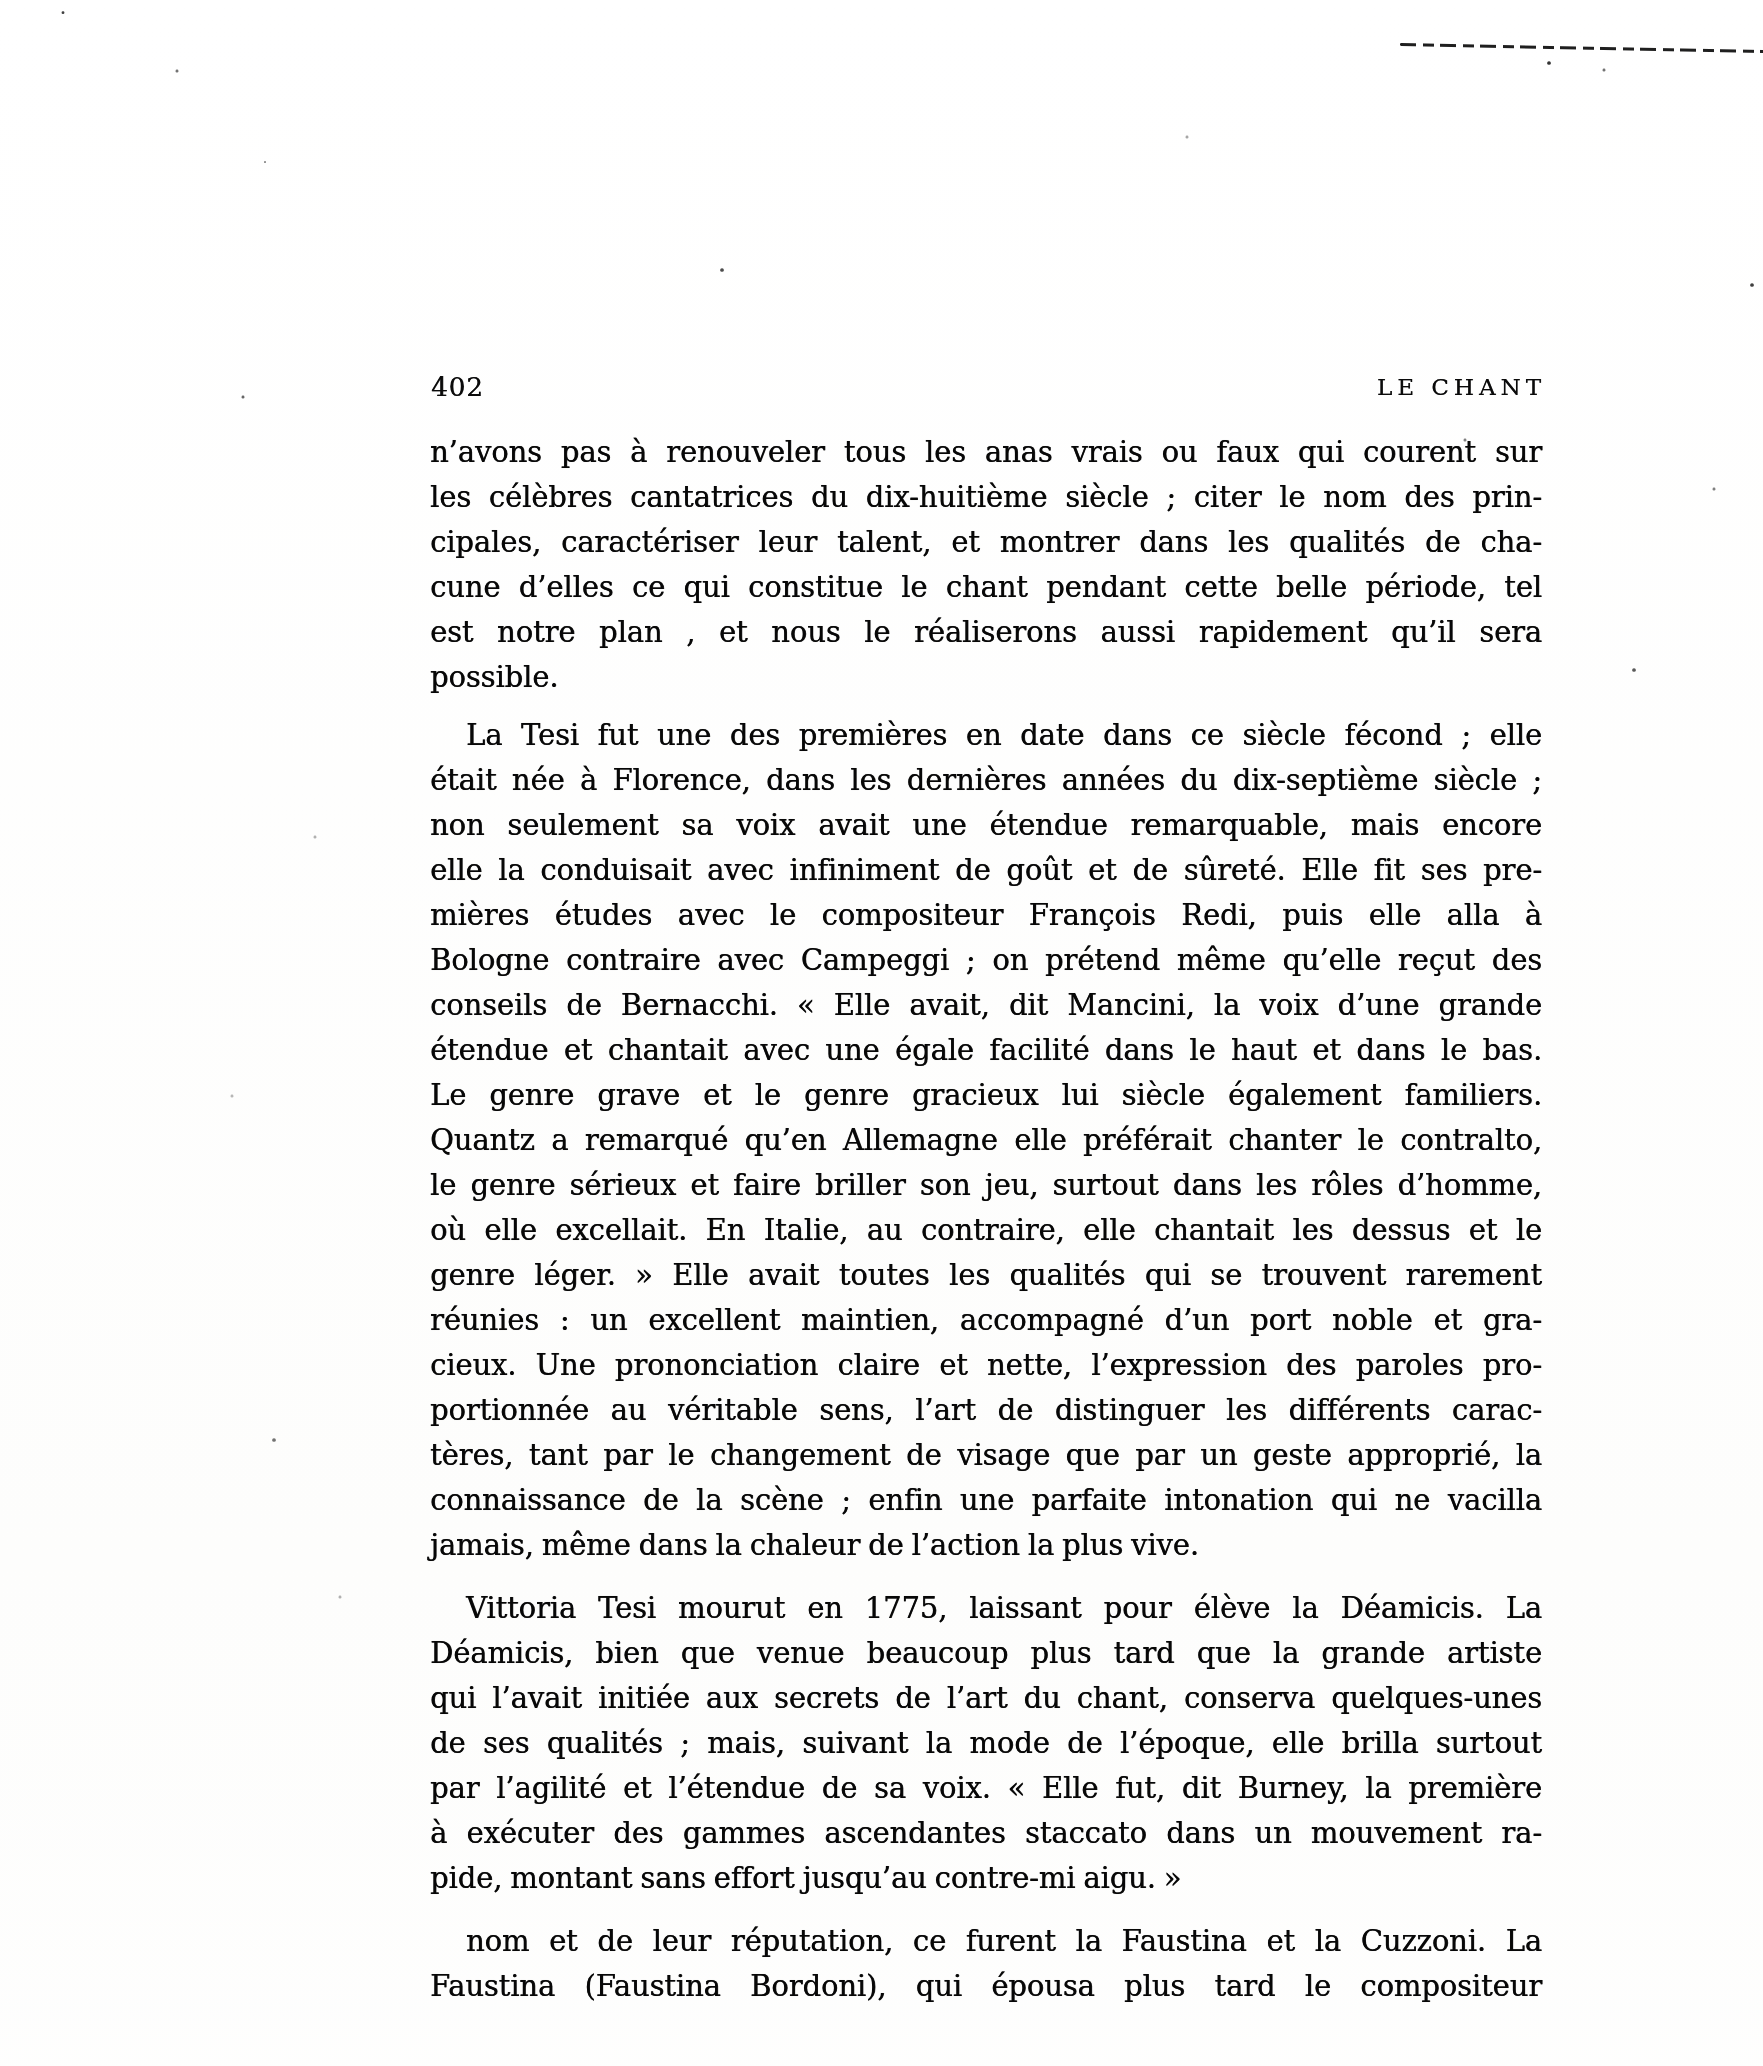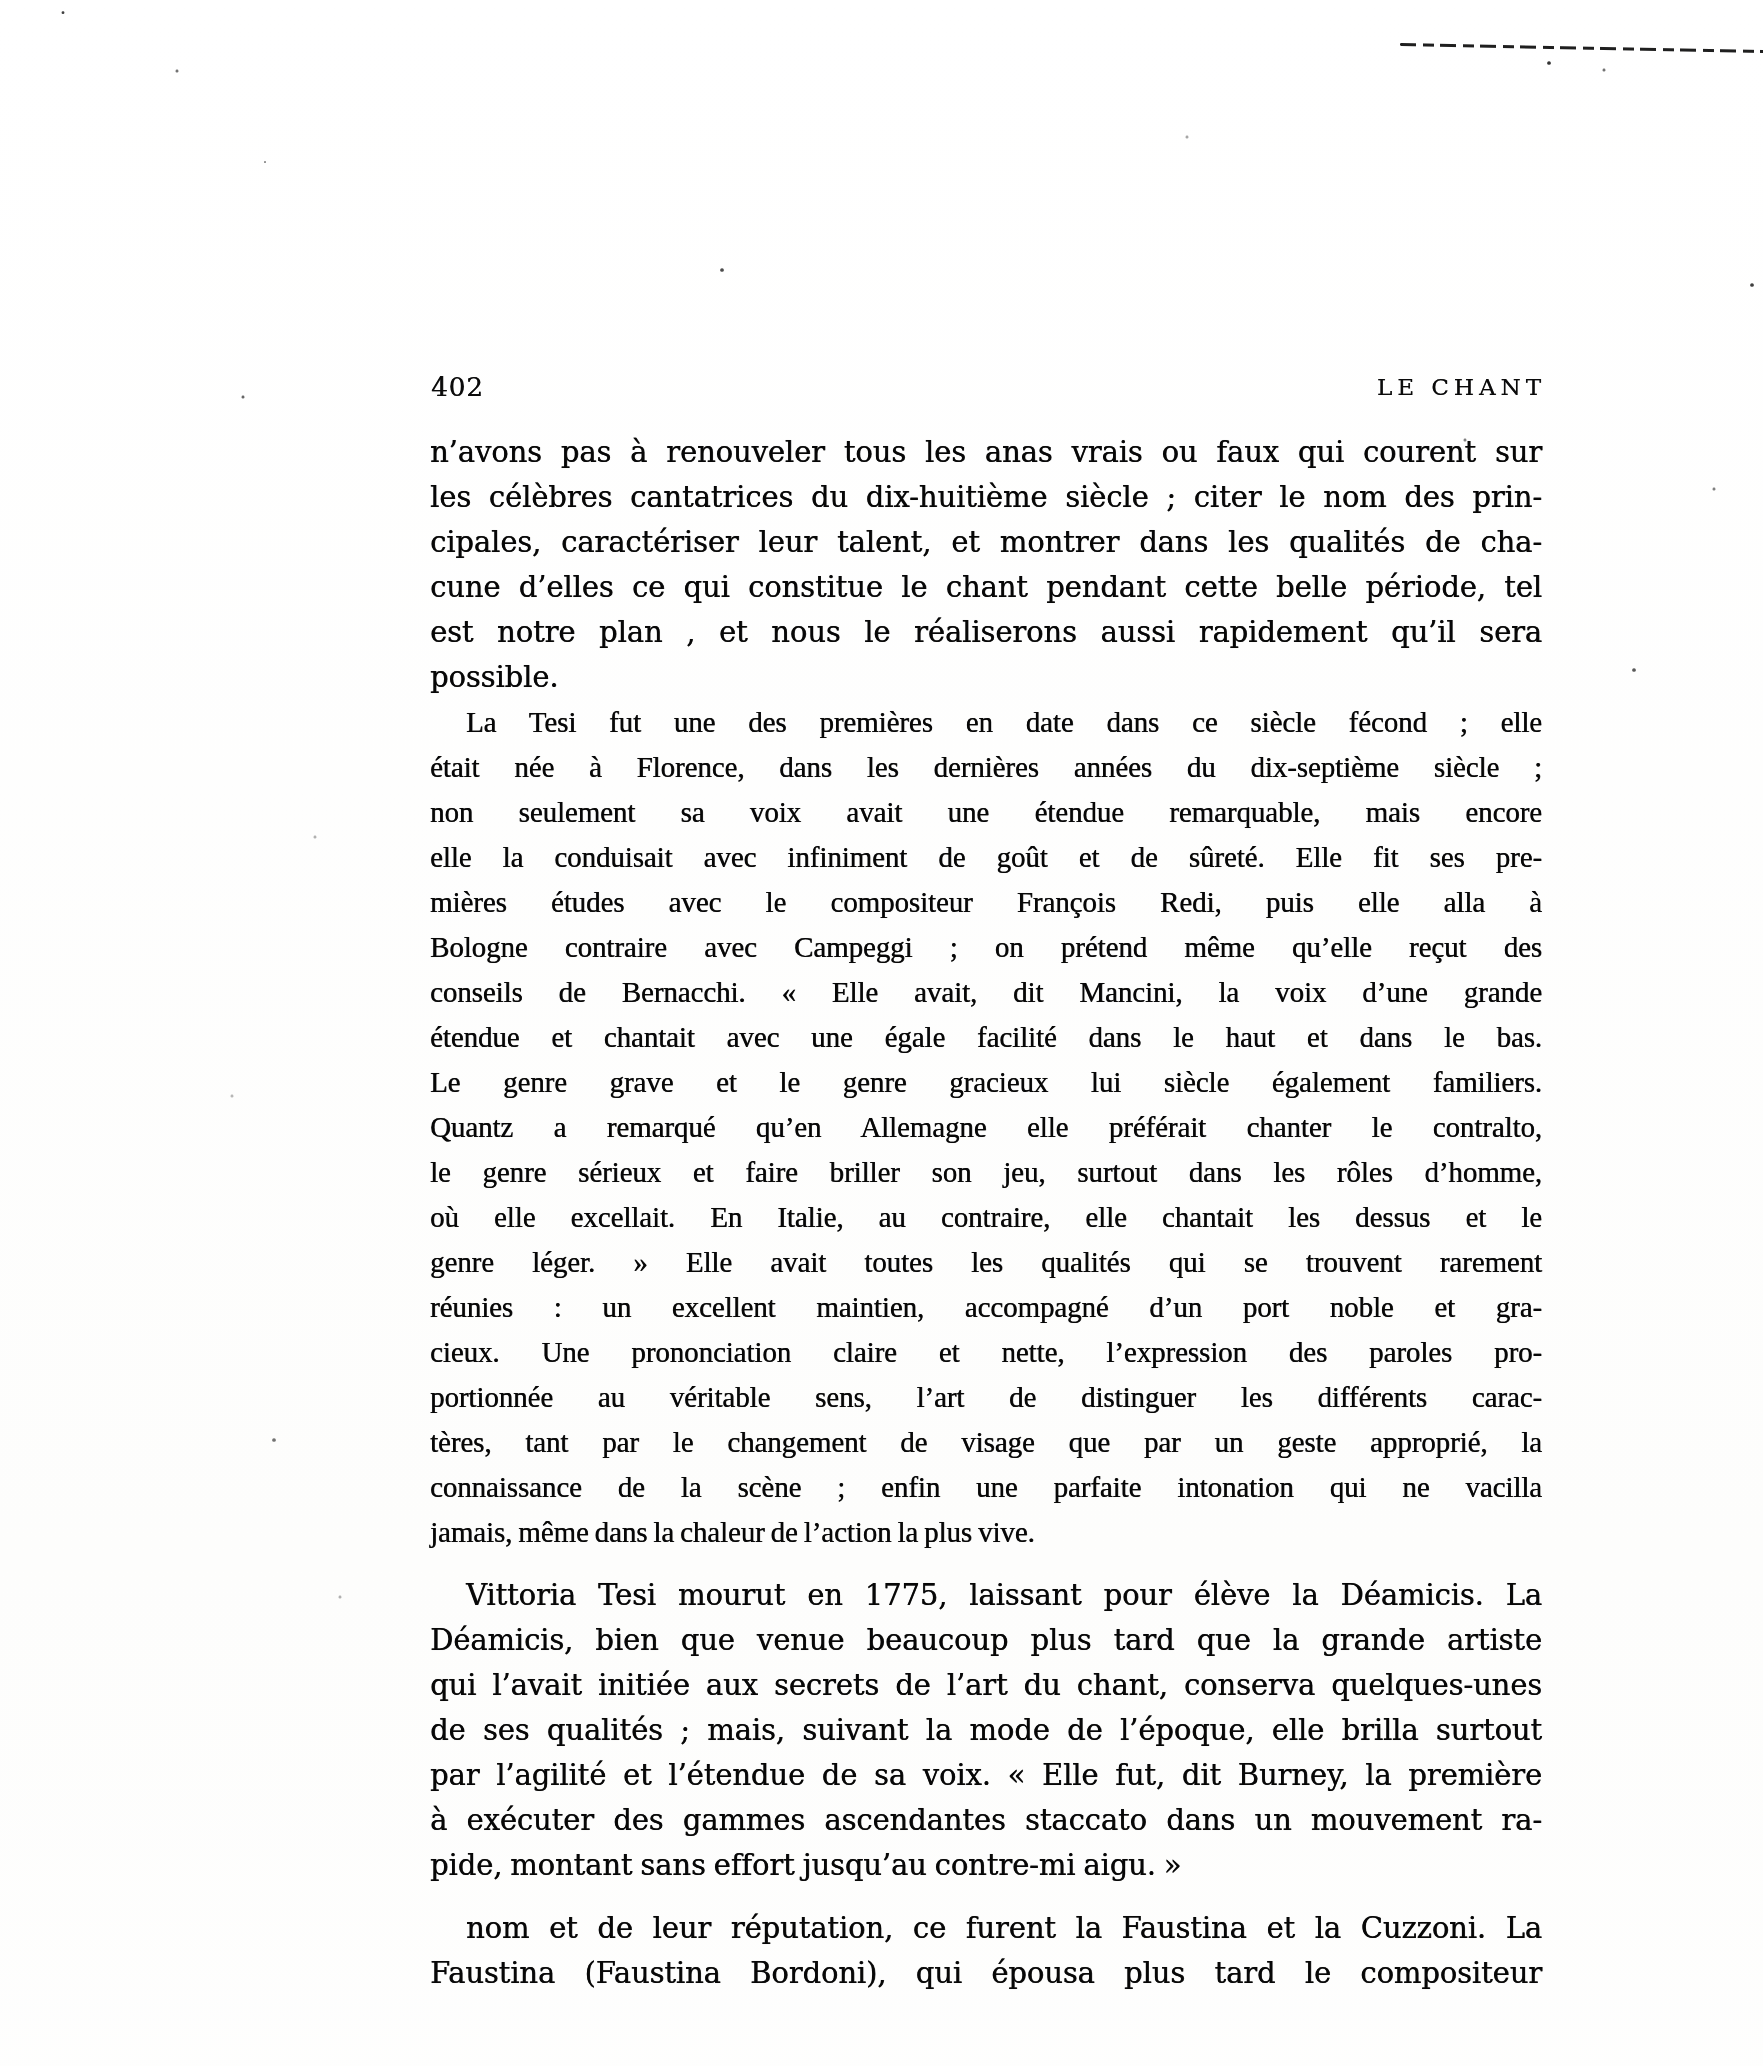--- a/index.html
+++ b/index.html
@@ -43,21 +43,21 @@
     height: 45px;
     text-align: justify;
     text-align-last: justify;
     word-spacing: -1.2px;
     letter-spacing: -0.1px;
     text-shadow: 0.4px 0 0 rgba(0,0,0,0.78), 0 0 0.8px rgba(0,0,0,0.22);
     white-space: normal;
   }
   .line.endline { text-align-last: left; }
   .para.indent .line:first-child { text-indent: 36px; }
-  .para:nth-child(2) { margin-top: 0; font-family: Liberation Serif, serif; }
+  .para:nth-child(2) { margin-top: 13px; }
   .para:nth-child(3), .para:nth-child(4) { margin-top: 18px; }
   .it { }
   
   .scan-line {
     position: absolute; left: 1400px; top: 43px;
     width: 364px; height: 2.9px;
     transform: rotate(1.1deg); transform-origin: left center;
     background: repeating-linear-gradient(90deg,
       #000 0px, #000 15.7px, transparent 15.7px, transparent 23px,
       #000 23px, #000 34px, transparent 34px, transparent 40px);

